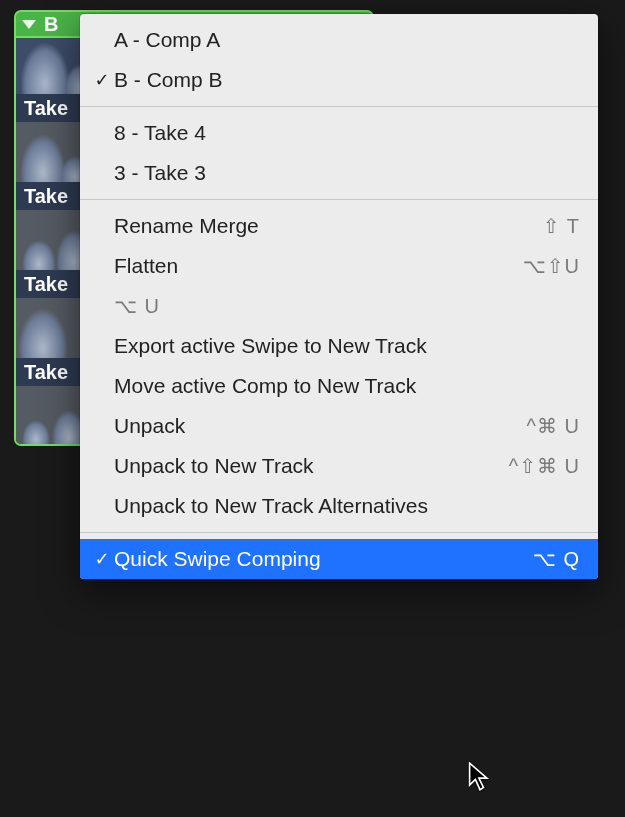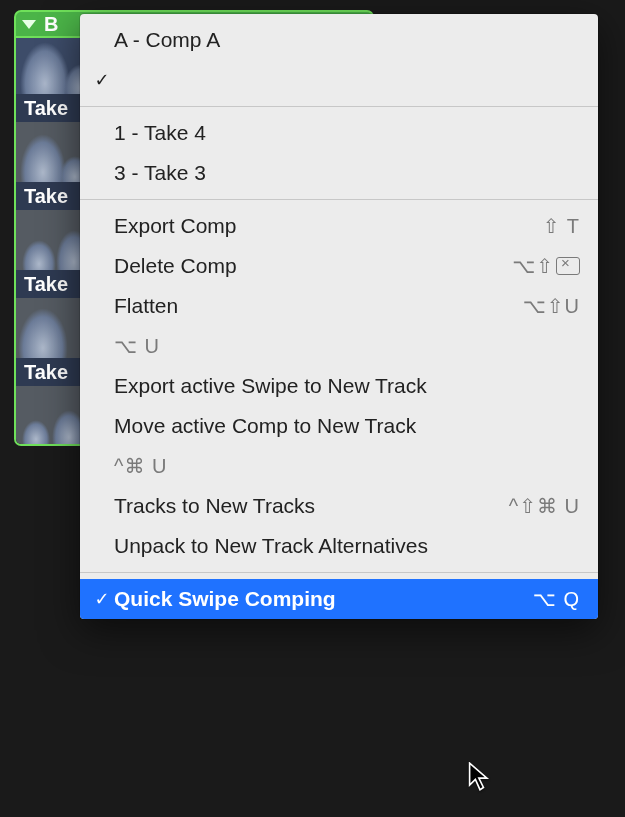--- a/index.html
+++ b/index.html
@@ -132,21 +132,21 @@
       margin: 6px 0;
     }
 
     .menu-item.highlight {
       background: #1f72ff;
       color: #fff;
     }
     .menu-item.highlight .check,
     .menu-item.highlight .shortcut { color: #fff; }
 
-    .menu-item.highlight .mi-label { font-weight: 700; }
+    .menu-item.highlight .mi-label { font-weight: 400; }
 
     
     .delkey {
       display:inline-block;
       width:22px;height:16px;
       border:1.5px solid #7a7a7a;
       border-radius:3px;
       position:relative;
       vertical-align:middle;
     }
@@ -211,43 +211,39 @@
 </div>
 
 <div class="menu" id="menu">
     <div class="menu-item">
       <span class="check"></span>
       <span class="mi-label">A - Comp A</span>
       <span class="shortcut"></span>
     </div>
     <div class="menu-item">
       <span class="check">✓</span>
+      <span class="mi-label">B - Comp B</span>
       <span class="shortcut"></span>
     </div>
     <div class="menu-sep"></div>
     <div class="menu-item">
       <span class="check"></span>
-      <span class="mi-label">1 - Take 4</span>
+      <span class="mi-label">8 - Take 4</span>
       <span class="shortcut"></span>
     </div>
     <div class="menu-item">
       <span class="check"></span>
       <span class="mi-label">3 - Take 3</span>
       <span class="shortcut"></span>
     </div>
     <div class="menu-sep"></div>
     <div class="menu-item">
       <span class="check"></span>
-      <span class="mi-label">Export Comp</span>
+      <span class="mi-label">Rename Merge</span>
       <span class="shortcut">⇧ T</span>
-    </div>
-    <div class="menu-item">
-      <span class="check"></span>
-      <span class="mi-label">Delete Comp</span>
-      <span class="shortcut">⌥⇧<span class="delkey"></span></span>
     </div>
     <div class="menu-item">
       <span class="check"></span>
       <span class="mi-label">Flatten</span>
       <span class="shortcut">⌥⇧U</span>
     </div>
     <div class="menu-item">
       <span class="check"></span>
       <span class="shortcut">⌥ U</span>
     </div>
@@ -256,25 +252,26 @@
       <span class="mi-label">Export active Swipe to New Track</span>
       <span class="shortcut"></span>
     </div>
     <div class="menu-item">
       <span class="check"></span>
       <span class="mi-label">Move active Comp to New Track</span>
       <span class="shortcut"></span>
     </div>
     <div class="menu-item">
       <span class="check"></span>
+      <span class="mi-label">Unpack</span>
       <span class="shortcut">^⌘ U</span>
     </div>
     <div class="menu-item">
       <span class="check"></span>
-      <span class="mi-label">Tracks to New Tracks</span>
+      <span class="mi-label">Unpack to New Track</span>
       <span class="shortcut">^⇧⌘ U</span>
     </div>
     <div class="menu-item">
       <span class="check"></span>
       <span class="mi-label">Unpack to New Track Alternatives</span>
       <span class="shortcut"></span>
     </div>
     <div class="menu-sep"></div>
     <div class="menu-item highlight">
       <span class="check">✓</span>

